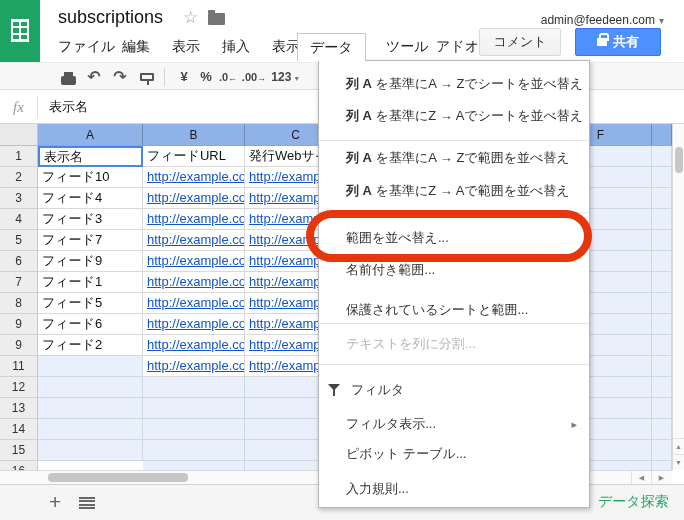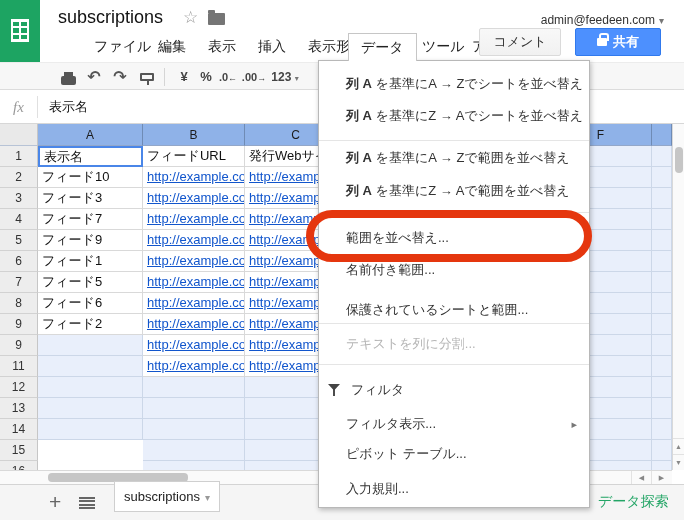--- a/index.html
+++ b/index.html
@@ -11,21 +11,21 @@
   .logo .sheet { position:absolute; left:11px; top:19px; width:18px; height:23px; background:#fff;
      padding:3px 2px; display:grid; grid-template-columns:1fr 1fr; grid-template-rows:1fr 1fr 1fr; gap:2px; }
   .logo .sheet div { background:#1DA462; }
   .doc-title { position:absolute; left:58px; top:7px; font-size:18px; color:#111; }
   .star { position:absolute; left:183px; top:8px; font-size:17px; color:#9a9a9a; line-height:20px; }
   .folder { position:absolute; left:208px; top:13px; width:17px; height:12px; background:#757575; border-radius:1px; }
   .folder:before { content:""; position:absolute; top:-3px; left:0; width:7px; height:3px; background:#757575; border-radius:1px 1px 0 0; }
   .account { position:absolute; right:20px; top:13px; font-size:12px; color:#333; }
   .account .caret { color:#777; font-size:10px; margin-left:4px; }
 
-  .menubar-item { position:absolute; top:33px; height:27px; line-height:27px; font-size:14px; color:#222; padding:0 2px; cursor:pointer;margin-left:36px; }
+  .menubar-item { position:absolute; top:33px; height:27px; line-height:27px; font-size:14px; color:#222; padding:0 2px; cursor:pointer; }
   .menubar-item.open { top:33px; height:28px; background:#fff; border:1px solid #c6c6c6; border-bottom:none; padding:0 12px; z-index:45; }
 
   .comment-btn { position:absolute; left:479px; top:28px; width:82px; height:28px; line-height:26px; text-align:center;
      font-size:13px; color:#333; background:linear-gradient(#f8f8f8,#f1f1f1); border:1px solid #dadada; border-radius:2px; cursor:pointer; }
   .share-btn { position:absolute; left:575px; top:28px; width:86px; height:28px; line-height:26px; text-align:center;
      font-size:13px; font-weight:bold; color:#fff; background:#4D90FE; border:1px solid #3079ed; border-radius:2px; cursor:pointer; }
   .lock { display:inline-block; width:10px; height:8px; background:#fff; border-radius:1px; position:relative; margin-right:6px; }
   .lock:before { content:""; position:absolute; left:2px; top:-5px; width:6px; height:6px; border:2px solid #fff; border-bottom:none; border-radius:3px 3px 0 0; }
 
   
@@ -120,21 +120,21 @@
   <div class="doc-title">subscriptions</div>
   <div class="star">☆</div>
   <div class="folder"></div>
   <div class="account"><span>admin@feedeen.com</span><span class="caret">▾</span></div>
 
   <div class="menubar-item" style="left:56px">ファイル</div>
   <div class="menubar-item" style="left:120px">編集</div>
   <div class="menubar-item" style="left:170px">表示</div>
   <div class="menubar-item" style="left:220px">挿入</div>
   <div class="menubar-item" style="left:270px">表示形式</div>
-  <div class="menubar-item open" style="left:312px">データ</div>
+  <div class="menubar-item open" style="left:297px">データ</div>
   <div class="menubar-item" style="left:384px">ツール</div>
   <div class="menubar-item" style="left:434px">アドオン</div>
 
   <div class="comment-btn">コメント</div>
   <div class="share-btn"><span class="lock"></span><span>共有</span></div>
 
   <div class="toolbar">
     <div class="printer"></div>
     <div class="tb tb-undo">↶</div>
     <div class="tb tb-redo">↷</div>
@@ -178,20 +178,21 @@
       <div class="rowhdr-cell">12</div>
       <div class="rowhdr-cell">13</div>
       <div class="rowhdr-cell">14</div>
       <div class="rowhdr-cell">15</div>
       <div class="rowhdr-cell">16</div>
     </div>
 
     <div class="col" style="left:38px;width:105px">
       <div class="cell active">表示名</div>
       <div class="cell">フィード10</div>
+      <div class="cell">フィード4</div>
       <div class="cell">フィード3</div>
       <div class="cell">フィード7</div>
       <div class="cell">フィード9</div>
       <div class="cell">フィード1</div>
       <div class="cell">フィード5</div>
       <div class="cell">フィード6</div>
       <div class="cell">フィード2</div>
       <div class="cell sel"></div>
       <div class="cell sel"></div>
       <div class="cell sel"></div>
@@ -283,21 +284,20 @@
   <div class="hscroll">
     <div class="hthumb"></div>
     <div class="hbtn" style="left:631px">◀</div>
     <div class="hbtn" style="left:651px">▶</div>
   </div>
 
   <div class="bottombar">
     <div class="add-sheet">+</div>
     <div class="sheet-list"></div>
   </div>
-  <div class="sheet-tab"><span>subscriptions</span><span class="caret">▾</span></div>
   <div class="explore">データ探索</div>
 
   <div class="dropdown">
     <div class="mi" style="top:13px"><b>列 A</b><span> を基準にA → Zでシートを並べ替え</span></div>
     <div class="mi" style="top:45px"><b>列 A</b><span> を基準にZ → Aでシートを並べ替え</span></div>
     <div class="msep" style="top:79px"></div>
     <div class="mi" style="top:87px"><b>列 A</b><span> を基準にA → Zで範囲を並べ替え</span></div>
     <div class="mi" style="top:120px"><b>列 A</b><span> を基準にZ → Aで範囲を並べ替え</span></div>
     <div class="msep" style="top:151px"></div>
     <div class="mi" style="top:167px">範囲を並べ替え...</div>

